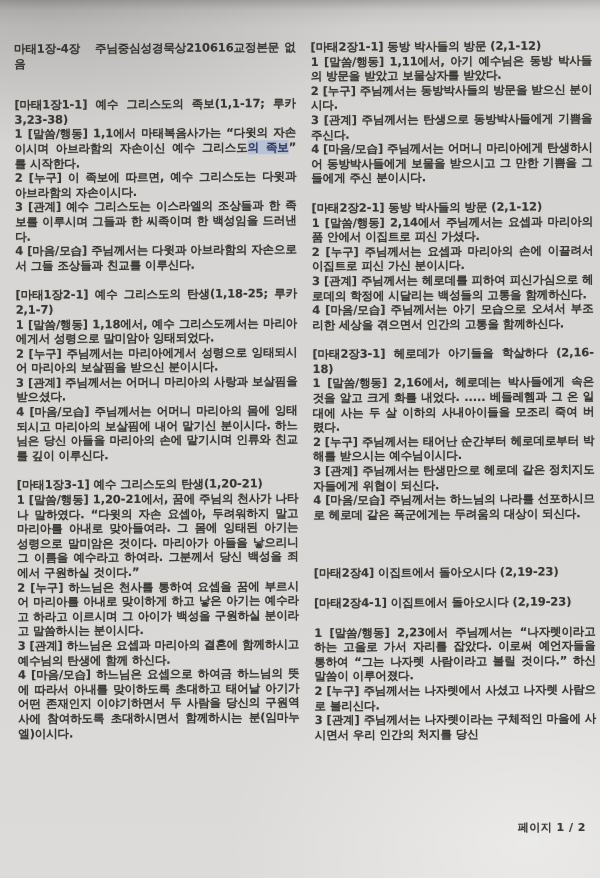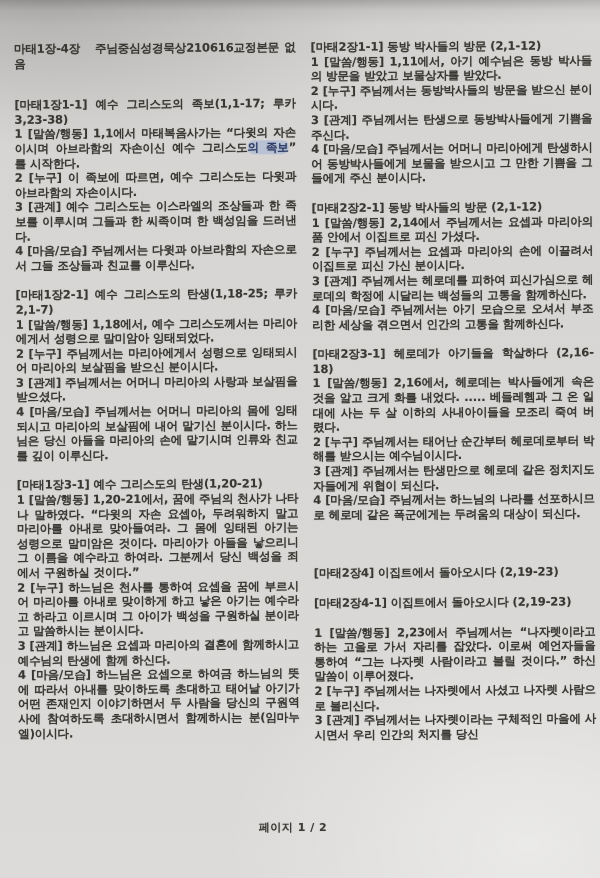--- a/index.html
+++ b/index.html
@@ -24,23 +24,23 @@
     text-shadow:0 0 1px rgba(57,56,51,.35);
   }
   .columns{display:flex;gap:15px;}
   .col{width:282px;}
   p{margin:0;text-align:justify;}
   .hdr{white-space:pre-wrap;margin-bottom:27px;}
   .sec{margin-top:15px;}
   .sec-first{margin-top:0;}
   .gap-3l{margin-top:44px;}
   .gap-1l{margin-top:15px;}
-  .hl{color:#2e3e6b;background:rgba(110,145,215,.28);border-radius:6px;}
+  .hl{color:#2e3e6b;background:rgba(110,145,215,.28);border-radius:0;}
   .footer{
-    position:absolute;left:0;top:820px;width:586px;z-index:1;text-align:center;
+    position:absolute;left:0;top:820px;width:586px;z-index:1;text-align:right;
     font-size:11px;font-weight:bold;color:#3c3b37;letter-spacing:0.5px;
     text-shadow:0 0 1px rgba(57,56,51,.3);
   }
 </style>
 </head>
 <body>
 
 <div class="photo-bg"></div>
 
 <div class="content">

